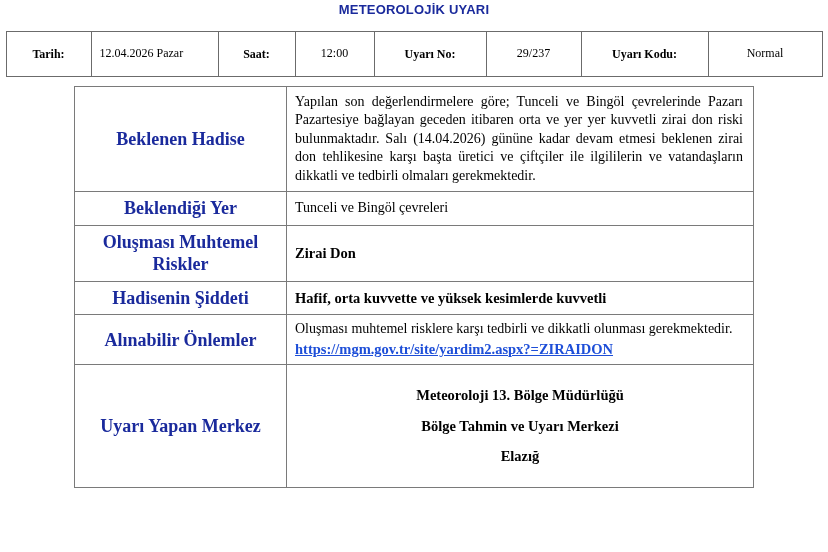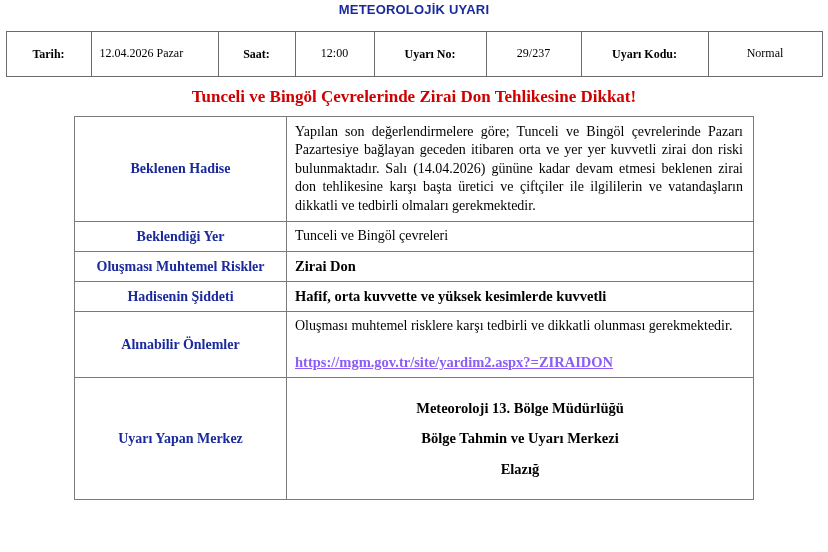--- a/index.html
+++ b/index.html
@@ -75,47 +75,47 @@
   }
   .main-table td {
     border: 1px solid #7a7a7a;
     vertical-align: middle;
     padding: 5px 8px;
   }
   .row-label {
     width: 195px;
     color: #1a2a9c;
     font-weight: bold;
-    font-size: 14px;
+    font-size: 18px;
     text-align: center;
     line-height: 1.25;
     margin-top: 20px;
   }
   .row-value {
     font-size: 14px;
     line-height: 1.32;
   }
   .row-value.justify {
     text-align: justify;
     padding: 6px 10px 6px 8px;
   }
   .row-value.bold {
     font-weight: bold;
     font-size: 14.5px;
   }
   .row-value.normal {
     font-weight: normal;
   }
   .link {
-    color: #8b5cf6;
+    color: #1d4ed8;
     font-weight: bold;
     text-decoration: underline;
     font-size: 14.5px;
     display: inline-block;
-    margin-top: 17px;
+    margin-top: 1px;
   }
   .center-block {
     text-align: center;
     font-weight: bold;
     font-size: 14.5px;
     line-height: 2.1;
     padding: 10px 0 10px 0;
   }
   .tall {
     height: 108px;
@@ -136,21 +136,20 @@
       <td class="hdr-label" style="width:60px">Saat:</td>
       <td class="hdr-value" style="width:62px">12:00</td>
       <td class="hdr-label" style="width:95px">Uyarı No:</td>
       <td class="hdr-value" style="width:78px">29/237</td>
       <td class="hdr-label" style="width:110px">Uyarı Kodu:</td>
       <td class="hdr-value" style="width:97px">Normal</td>
     </tr>
   </tbody>
     </table>
 
-  <div class="headline">Tunceli ve Bingöl Çevrelerinde Zirai Don Tehlikesine Dikkat!</div>
 
   <table class="main-table">
     <tbody>
         <tr>
       <td class="row-label">Beklenen Hadise</td>
       <td class="row-value justify">Yapılan son değerlendirmelere göre; Tunceli ve Bingöl çevrelerinde Pazarı Pazartesiye bağlayan geceden itibaren orta ve yer yer kuvvetli zirai don riski bulunmaktadır. Salı (14.04.2026) gününe kadar devam etmesi beklenen zirai don tehlikesine karşı başta üretici ve çiftçiler ile ilgililerin ve vatandaşların dikkatli ve tedbirli olmaları gerekmektedir.</td>
     </tr>
     <tr>
       <td class="row-label">Beklendiği Yer</td>
       <td class="row-value normal">Tunceli ve Bingöl çevreleri</td>

